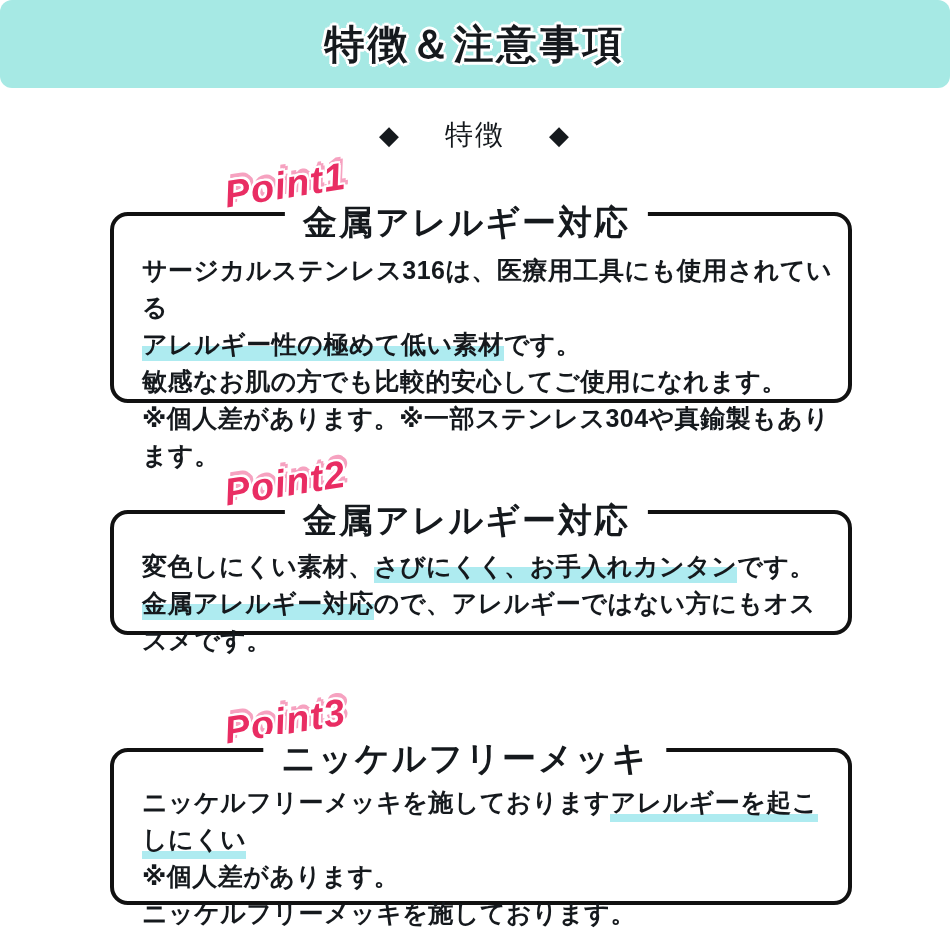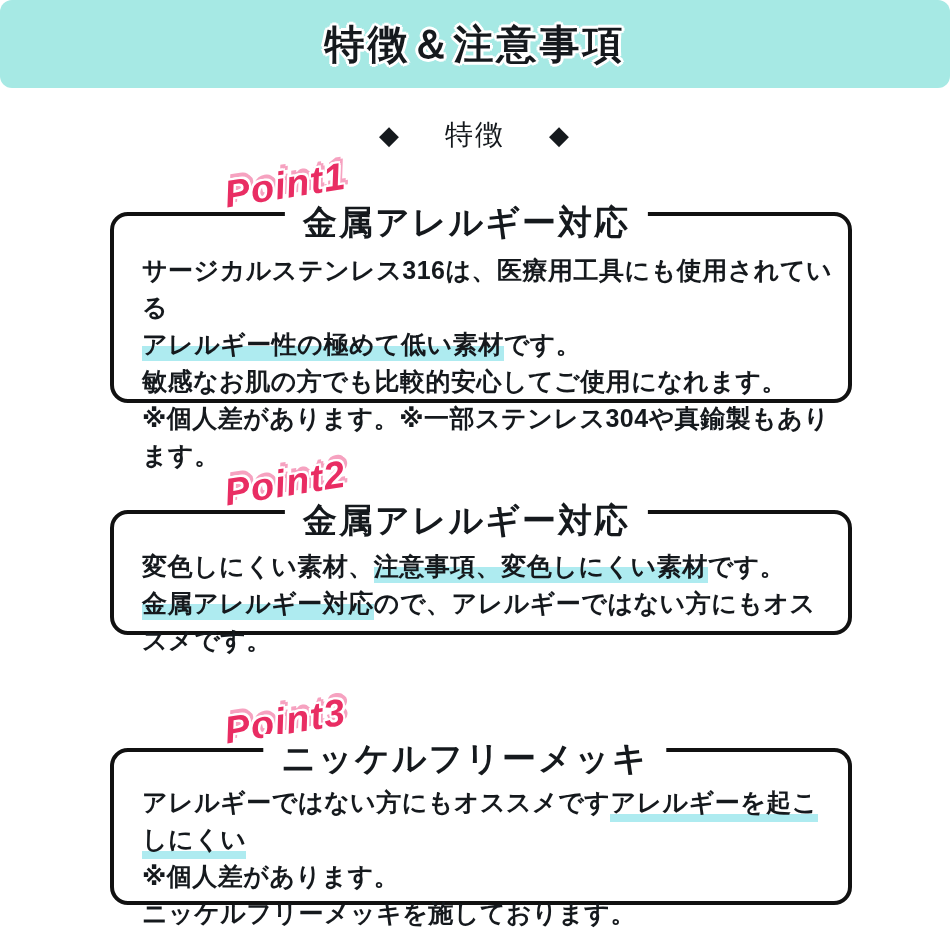--- a/index.html
+++ b/index.html
@@ -79,28 +79,28 @@
       <p><span class="hl">アレルギー性の極めて低い素材</span><span>です。</span></p>
       <p><span>敏感なお肌の方でも比較的安心してご使用になれます。</span></p>
       <p><span>※個人差があります。※一部ステンレス304や真鍮製もあります。</span></p>
     </div>
   </section>
 
   <section class="point-box box2">
     <div class="badge">Point2</div>
     <h2 class="box-title">金属アレルギー対応</h2>
     <div class="body">
-      <p><span>変色しにくい素材、</span><span class="hl">注意事項、変色しにくい素材</span><span>です。</span></p>
+      <p><span>変色しにくい素材、</span><span class="hl">さびにくく、お手入れカンタン</span><span>です。</span></p>
       <p><span class="hl">金属アレルギー対応</span><span>ので、アレルギーではない方にもオススメです。</span></p>
     </div>
   </section>
 
   <section class="point-box box3">
     <div class="badge">Point3</div>
     <h2 class="box-title">ニッケルフリーメッキ</h2>
     <div class="body">
-      <p><span>アレルギーではない方にもオススメです</span><span class="hl-under">アレルギーを起こしにくい</span></p>
+      <p><span>ニッケルフリーメッキを施しております</span><span class="hl-under">アレルギーを起こしにくい</span></p>
       <p><span>※個人差があります。</span></p>
       <p><span>ニッケルフリーメッキを施しております。</span></p>
     </div>
   </section>
 
 </div>
 
 </body></html>

